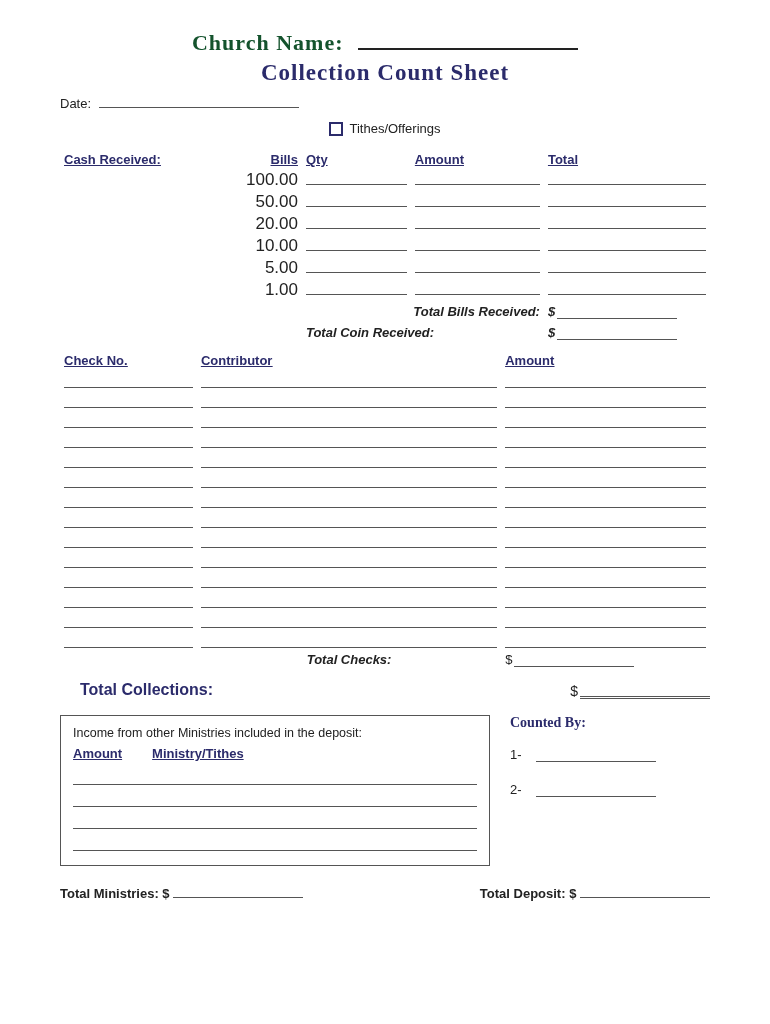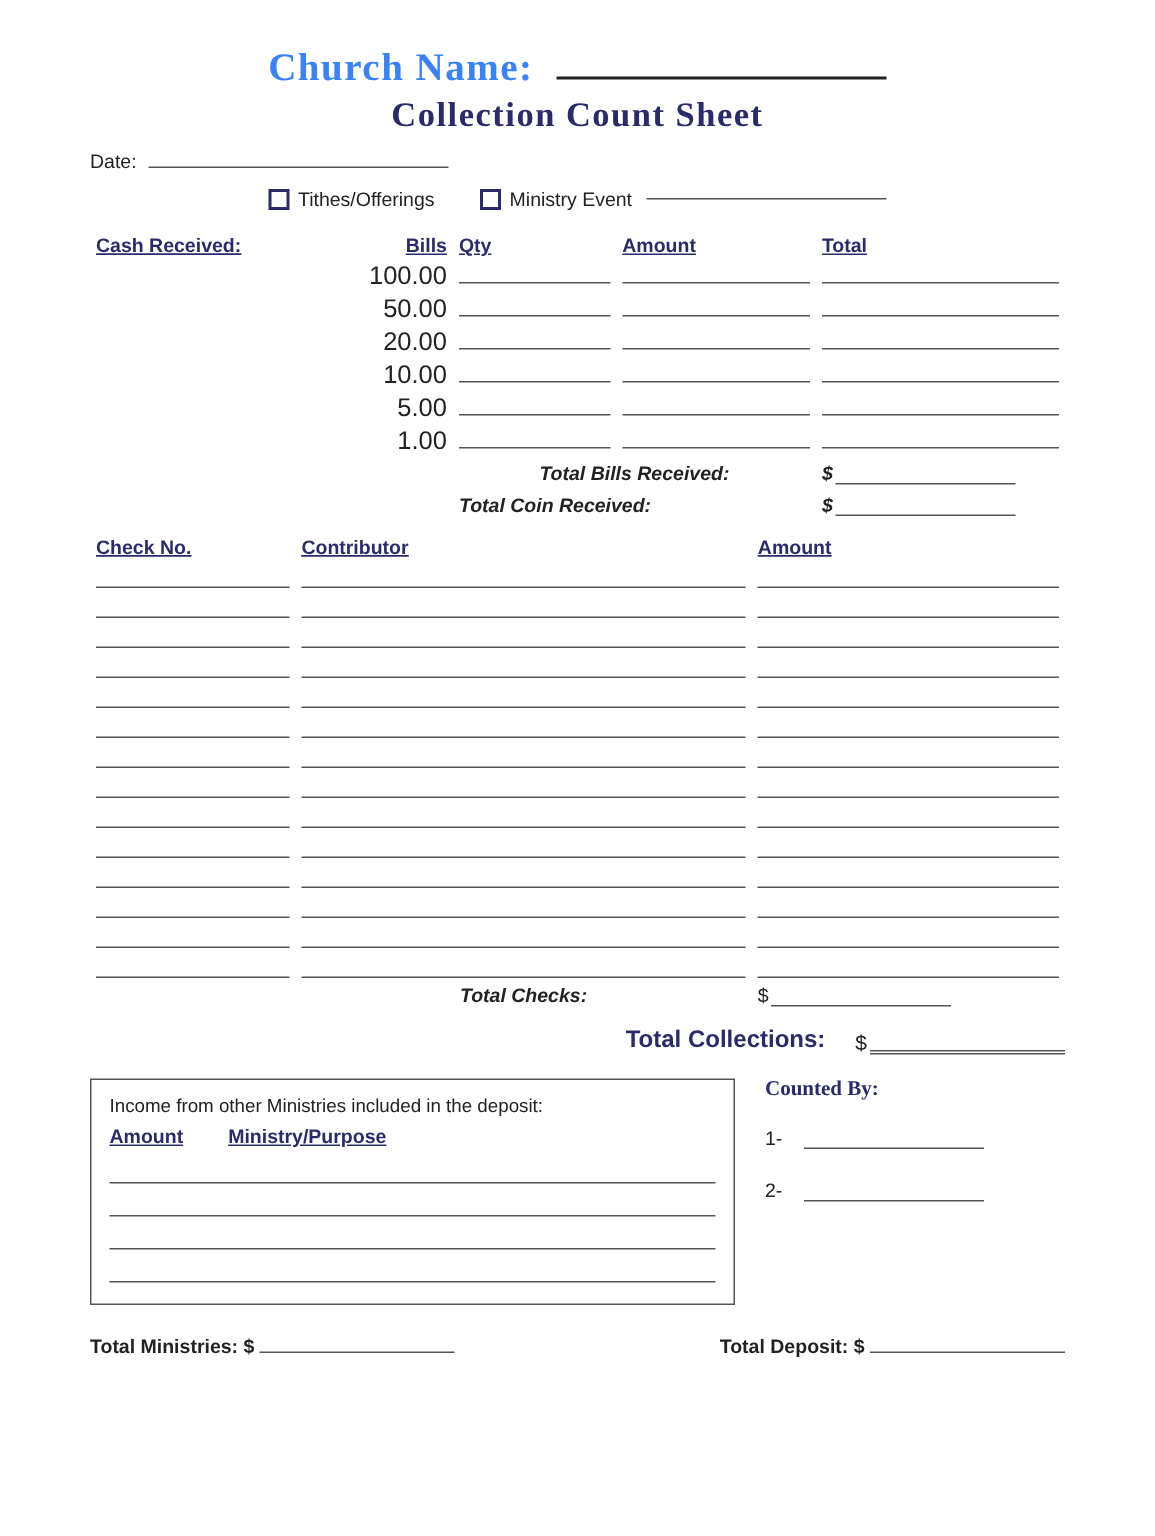--- a/index.html
+++ b/index.html
@@ -7,23 +7,23 @@
       background: #fff;
       font-family: Arial, sans-serif;
       font-size: 13px;
       color: #222;
       width: 770px;
       min-height: 1024px;
       padding: 30px 60px;
     }
     h1.church-name {
       font-family: Georgia, serif;
-      font-size: 26px;
-      font-weight: bold;
-      color: #3b82f6;
+      font-size: 22px;
+      font-weight: bold;
+      color: #14532d;
       text-align: center;
       letter-spacing: 1px;
       margin-bottom: 4px;
     }
     h1.church-name span.underline-field {
       border-bottom: 2px solid #222;
       display: inline-block;
       width: 220px;
       margin-left: 8px;
     }
@@ -256,25 +256,20 @@
 
 <div class="date-row">
   <span>Date:</span>
   <span class="field-line"></span>
 </div>
 
 <div class="checkbox-row">
   <div class="checkbox-item">
     <span class="checkbox-box"></span>
     <span>Tithes/Offerings</span>
-  </div>
-  <div class="checkbox-item">
-    <span class="checkbox-box"></span>
-    <span>Ministry Event</span>
-    <span class="ministry-field"></span>
   </div>
 </div>
 
 <div>
   <table class="cash-table">
     <thead>
       <tr>
         <th class="col-cash-received"><span class="section-header">Cash Received:</span></th>
         <th class="col-bills" style="text-align:right;"><span>Bills</span></th>
         <th class="col-qty"><span>Qty</span></th>
@@ -322,21 +317,21 @@
     <td class="col-cash-received"></td>
     <td class="col-bills" style="text-align:right;">1.00</td>
     <td class="col-qty"><span class="field-underline"></span></td>
     <td class="col-amount"><span class="field-underline"></span></td>
     <td class="col-total"><span class="field-underline"></span></td>
   </tr>
       </tbody>
     <tfoot>
       <tr class="total-row">
         <td colspan="2"></td>
-        <td colspan="2" style="text-align:center;">
+        <td colspan="2" style="text-align:right;">
           <span>Total Bills Received:</span>
         </td>
         <td>
           <span class="dollar-field">
             <span class="dollar-sign">$</span>
             <span class="dollar-line"></span>
           </span>
         </td>
       </tr>
       <tr class="total-row">
@@ -446,35 +441,35 @@
           <span class="dollar-field">
             <span class="dollar-sign">$</span>
             <span class="dollar-line"></span>
           </span>
         </td>
       </tr>
     </tfoot>
   </table>
 </div>
 
-<div class="totals-section" style="margin-top:10px; display:flex; align-items:flex-end; justify-content:flex-end; padding-left: 20px;">
+<div class="totals-section" style="margin-top:10px; display:flex; align-items:flex-end; justify-content:space-between; padding-left: 20px;">
   <span style="font-size:16px; font-weight:bold; color:#2b2b6b;">Total Collections:</span>
   <span class="dollar-field" style="margin-left: 20px;">
     <span class="dollar-sign" style="font-size:14px;">$</span>
     <span class="dollar-line" style="border-bottom: 3px double #555; width:130px; display:inline-block;"></span>
   </span>
 </div>
 
 <div class="bottom-section">
 
   <div class="ministries-box">
     <div class="box-title">Income from other Ministries included in the deposit:</div>
     <div class="col-headers">
       <span>Amount</span>
-      <span>Ministry/Purpose</span>
+      <span>Ministry/Tithes</span>
     </div>
     <div id="ministries-rows">
         <div class="box-field-row"></div>
         <div class="box-field-row"></div>
         <div class="box-field-row"></div>
         <div class="box-field-row"></div>
       </div>
   </div>
 
   <div class="counted-by">

